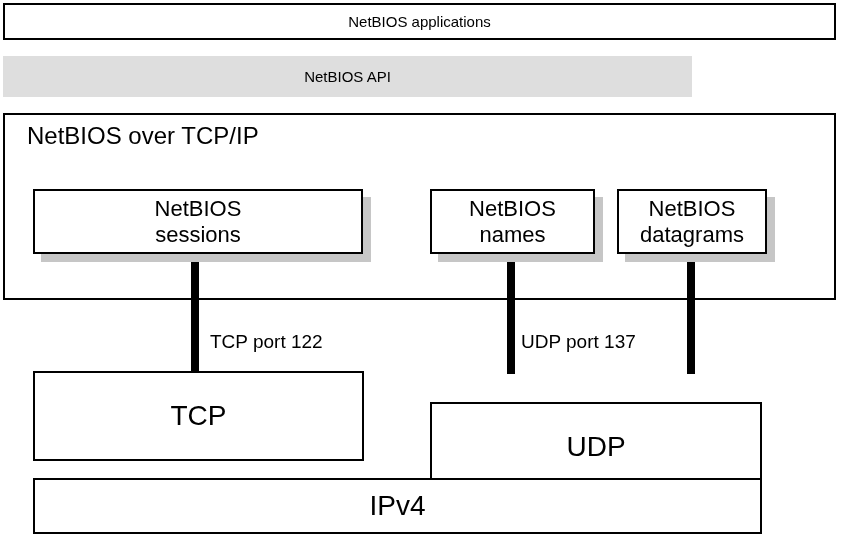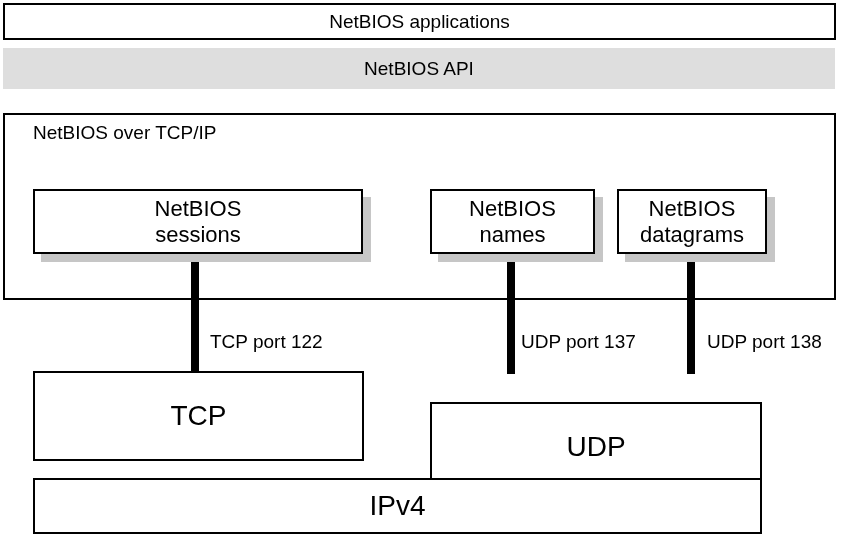--- a/index.html
+++ b/index.html
@@ -20,39 +20,39 @@
     position: absolute;
     background: #fff;
     border: 2px solid var(--border, #000);
   }
   .centered {
     display: flex;
     align-items: center;
     justify-content: center;
     text-align: center;
   }
-  .label-md { font-size: 19px; justify-content: center; }
+  .label-md { font-size: 15px; justify-content: center; }
   .label-lg { font-size: 28px; align-items: center; }
 
   
   .apps-box { left: 3px; top: 3px; width: 833px; height: 37px; }
 
   
   .api-bar {
     position: absolute;
-    left: 3px; top: 48px; width: 832px; height: 41px;
+    left: 3px; top: 56px; width: 689px; height: 41px;
     background: var(--api_bar_bg, #dedede);
   }
 
   
   .nbt-box { left: 3px; top: 113px; width: 833px; height: 187px; }
   .nbt-title {
     position: absolute;
-    left: 28px; top: 7px;
-    font-size: 19px;
+    left: 22px; top: 7px;
+    font-size: 24px;
     white-space: nowrap;
   }
 
   
   .inner-box {
     flex-direction: column;
     line-height: 26px;
     font-size: 22px;
     z-index: 2;
     box-shadow: 8px 8px 0 var(--shadow, #c6c6c6);
@@ -119,21 +119,20 @@
     <div>names</div>
   </div>
 
   <div class="box centered inner-box datagrams-box">
     <div>NetBIOS</div>
     <div>datagrams</div>
   </div>
 
   <div class="port-label port-139">TCP port 122</div>
   <div class="port-label port-137">UDP port 137</div>
-  <div class="port-label port-138">UDP port 138</div>
 
   <div class="box centered label-lg tcp-box">
     <span>TCP</span>
   </div>
 
   <div class="box centered label-lg udp-box">
     <span>UDP</span>
   </div>
 
   <div class="box centered label-lg ipv4-box">

